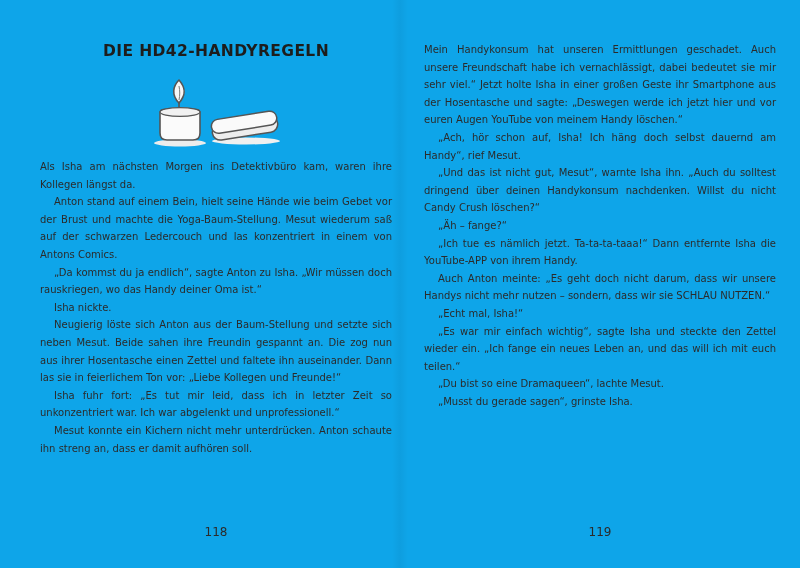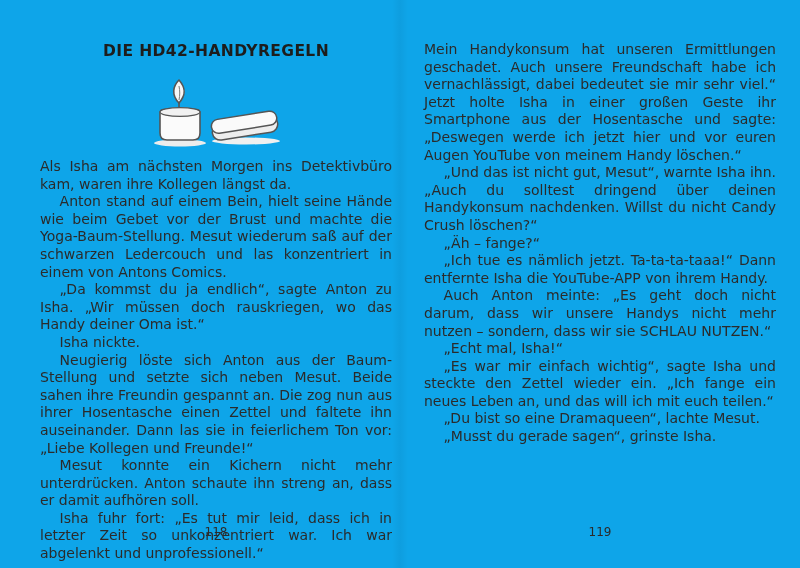--- a/index.html
+++ b/index.html
@@ -47,21 +47,21 @@
   }
   .illustration-wrap {
     margin: 14px auto 6px auto;
     width: 140px;
     height: 78px;
     display: flex;
     align-items: center;
     justify-content: center;
   }
   .body-text {
-    font-size: 14px;
+    font-size: 10px;
     line-height: 17.6px;
     text-align: justify;
     hyphens: auto;
     -webkit-hyphens: auto;
     overflow-wrap: break-word;
   }
   .body-text p {
     margin: 0;
   }
   .body-text p.ind {
@@ -109,30 +109,31 @@
         </g>
       </svg>
     </div>
 
     <div class="body-text">
       <p>Als Isha am nächsten Morgen ins Detektivbüro kam, waren ihre Kollegen längst da.</p>
       <p class="ind">Anton stand auf einem Bein, hielt seine Hände wie beim Gebet vor der Brust und machte die Yoga-Baum-Stellung. Mesut wiederum saß auf der schwarzen Ledercouch und las konzentriert in einem von Antons Comics.</p>
       <p class="ind">„Da kommst du ja endlich“, sagte Anton zu Isha. „Wir müssen doch rauskriegen, wo das Handy deiner Oma ist.“</p>
       <p class="ind">Isha nickte.</p>
       <p class="ind">Neugierig löste sich Anton aus der Baum-Stellung und setzte sich neben Mesut. Beide sahen ihre Freundin gespannt an. Die zog nun aus ihrer Hosentasche einen Zettel und faltete ihn auseinander. Dann las sie in feierlichem Ton vor: „Liebe Kollegen und Freunde!“</p>
+      <p class="ind">Isha fuhr fort: „Es tut mir leid, dass ich in letzter Zeit so unkonzentriert war. Ich war abgelenkt und unprofessionell.“</p>
       <p class="ind">Mesut konnte ein Kichern nicht mehr unterdrücken. Anton schaute ihn streng an, dass er damit aufhören soll.</p>
-      <p class="ind">Isha fuhr fort: „Es tut mir leid, dass ich in letzter Zeit so unkonzentriert war. Ich war abgelenkt und unprofessionell.“</p>
     </div>
 
     <div class="page-number">118</div>
   </div>
 
   <div class="page page-right">
     <div class="body-text">
       <p>Mein Handykonsum hat unseren Ermittlungen geschadet. Auch unsere Freundschaft habe ich vernachlässigt, dabei bedeutet sie mir sehr viel.“ Jetzt holte Isha in einer großen Geste ihr Smartphone aus der Hosentasche und sagte: „Deswegen werde ich jetzt hier und vor euren Augen YouTube von meinem Handy löschen.“</p>
+      <p class="ind">„Ach, hör schon auf, Isha! Ich häng doch selbst dauernd am Handy“, rief Mesut.</p>
       <p class="ind">„Und das ist nicht gut, Mesut“, warnte Isha ihn. „Auch du solltest dringend über deinen Handykonsum nachdenken. Willst du nicht Candy Crush löschen?“</p>
       <p class="ind">„Äh – fange?“</p>
       <p class="ind">„Ich tue es nämlich jetzt. Ta-ta-ta-taaa!“ Dann entfernte Isha die YouTube-APP von ihrem Handy.</p>
       <p class="ind">Auch Anton meinte: „Es geht doch nicht darum, dass wir unsere Handys nicht mehr nutzen – sondern, dass wir sie SCHLAU NUTZEN.“</p>
       <p class="ind">„Echt mal, Isha!“</p>
       <p class="ind">„Es war mir einfach wichtig“, sagte Isha und steckte den Zettel wieder ein. „Ich fange ein neues Leben an, und das will ich mit euch teilen.“</p>
       <p class="ind">„Du bist so eine Dramaqueen“, lachte Mesut.</p>
       <p class="ind">„Musst du gerade sagen“, grinste Isha.</p>
     </div>
 

